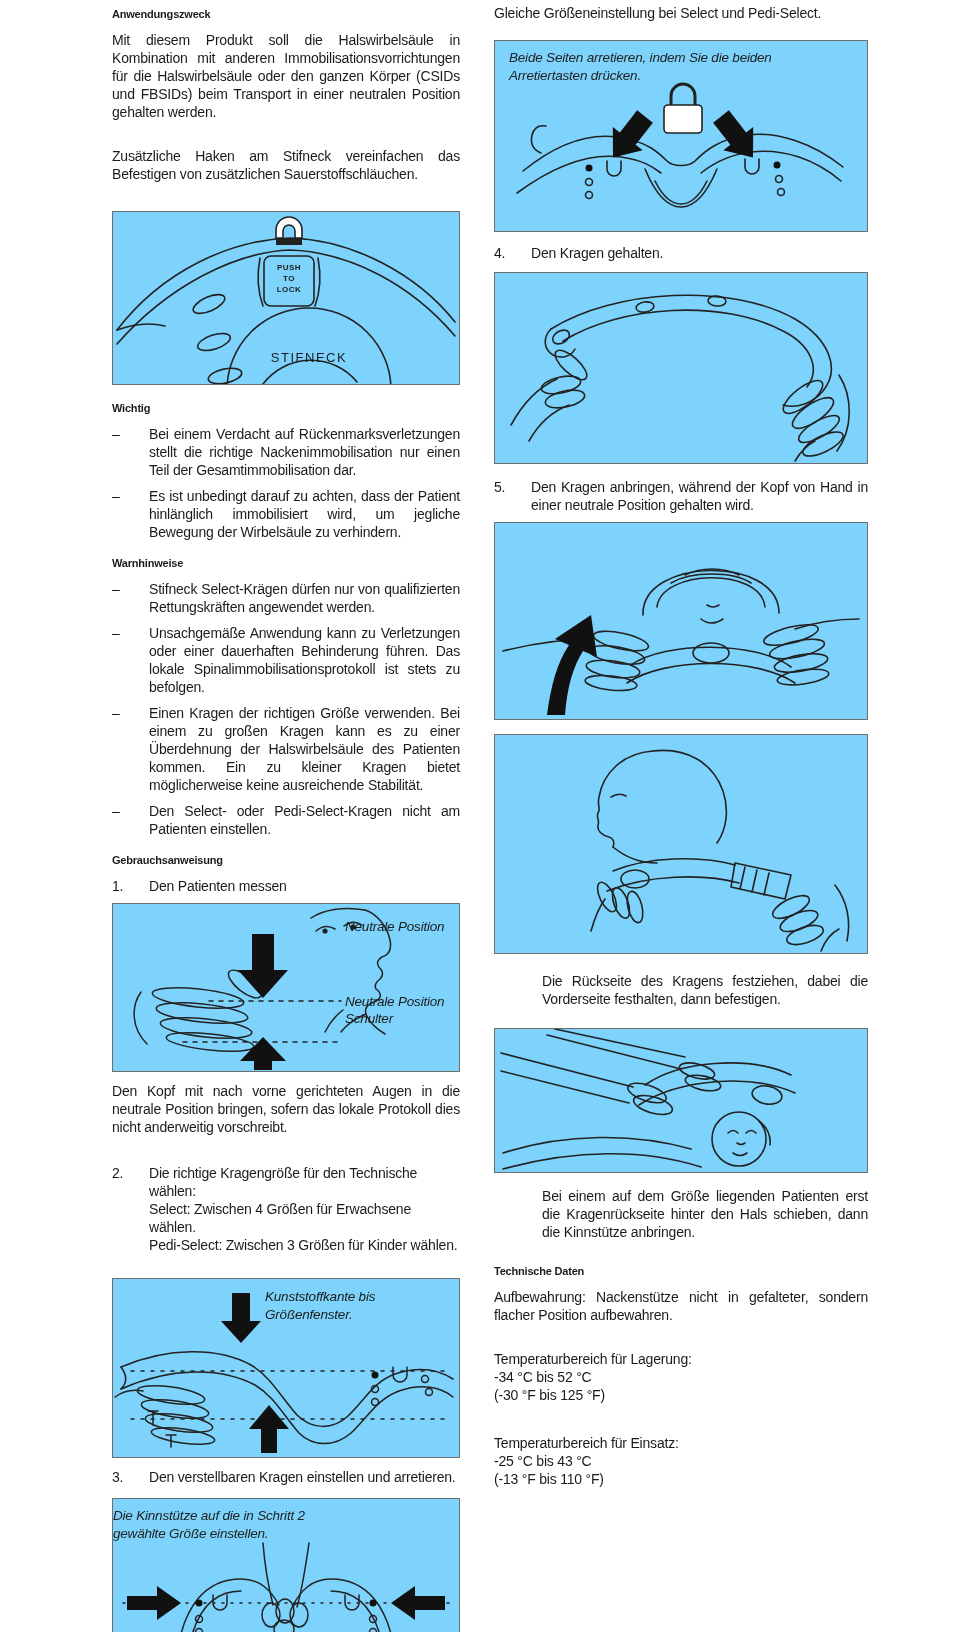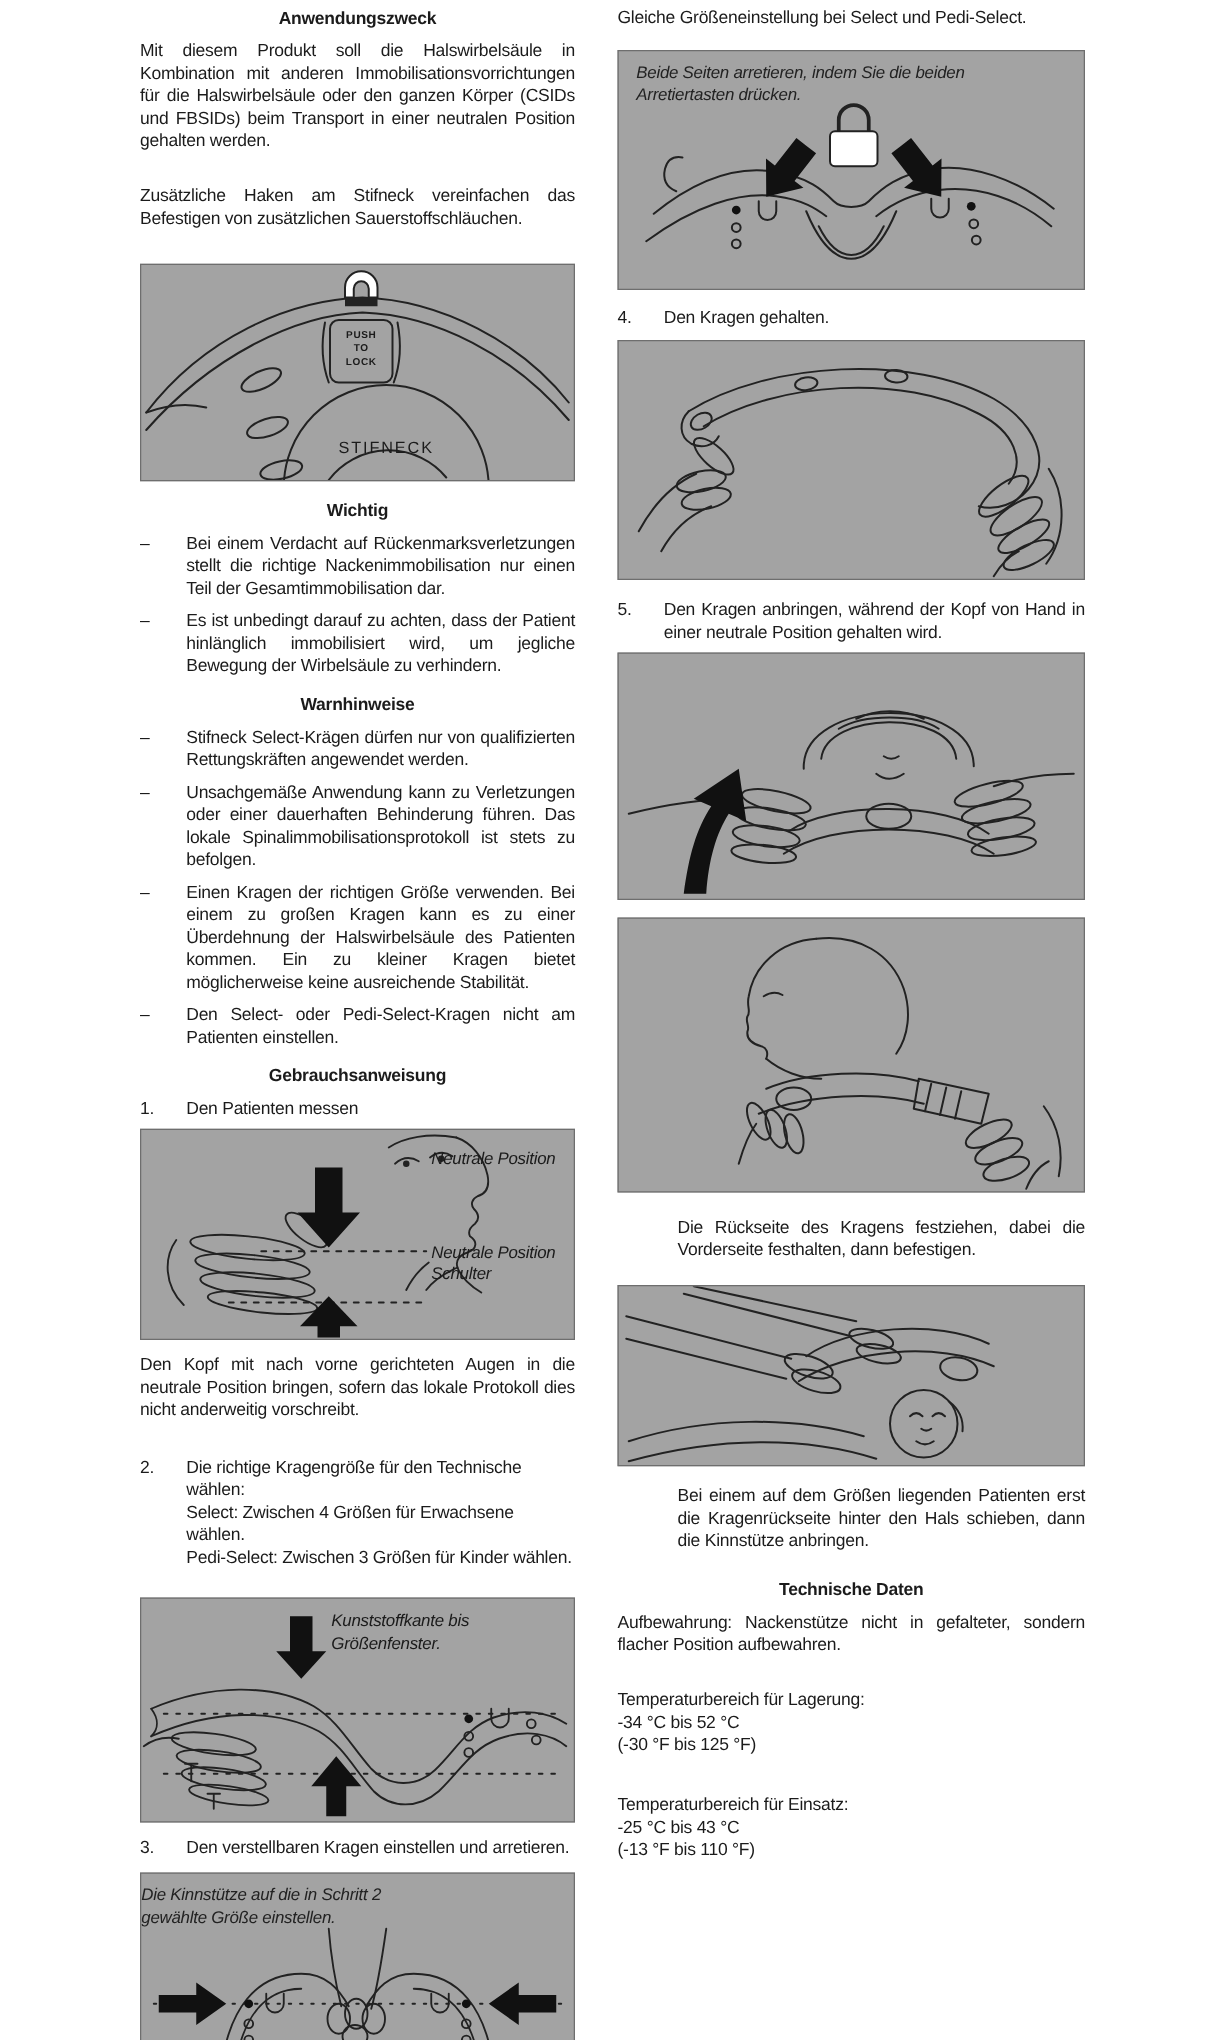--- a/index.html
+++ b/index.html
@@ -5,29 +5,29 @@
   html,body{margin:0;padding:0;}
   body{
     width:979px;height:1632px;position:relative;overflow:hidden;
     background:#ffffff;color:#1b1b1b;
     font-family:"Liberation Sans", sans-serif;
     font-size:14px;line-height:18px;letter-spacing:-0.2px;
   }
   .col{position:absolute;top:4px;}
   .col-left{left:112px;width:348px;}
   .col-right{left:494px;width:374px;}
-  .heading{font-size:14px;line-height:20px;font-weight:bold;margin:0 0 7px 0;text-align:center;}
+  .heading{font-size:11px;line-height:20px;font-weight:bold;margin:0 0 7px 0;}
   .body-p{margin:0;text-align:justify;}
   .plain-p{margin:0;}
   .li{display:flex;margin:0;}
   .li .mk{flex:0 0 37px;}
   .li .tx{flex:1;text-align:justify;margin:0;}
   .li .tx.rag{text-align:left;}
   .figbox{
-    border:1px solid #6e6e6e;background:#a3a3a3;position:relative;margin:0;overflow:hidden;
+    border:1px solid #6e6e6e;background:#7dd3fc;position:relative;margin:0;overflow:hidden;
   }
   .figbox svg{display:block;}
   .figcap{
     position:absolute;font-style:italic;font-size:13.5px;line-height:18px;color:#222;
     letter-spacing:-0.2px;
   }
   .cap-center{left:0;right:0;top:8px;}
   .cap-left{left:14px;top:8px;text-align:left;}
   svg text{font-family:"Liberation Sans", sans-serif;fill:#1b1b1b;}
   svg .ital{font-style:italic;font-size:13.5px;}
@@ -403,21 +403,21 @@
         <path d="M242,114 q4,3 8,0"></path>
         <path d="M238,124 q7,5 14,0"></path>
         <path d="M264,92 C272,98 276,106 275,116"></path>
 
         <path d="M8,124 C70,104 140,104 196,120"></path>
         <path d="M8,140 C80,120 150,120 206,138"></path>
       </g>
     </svg>
   </figure>
 
-  <p class="body-p mb20">Bei einem auf dem Größen liegenden Patienten erst die Kragenrückseite hinter den Hals schieben, dann die Kinnstütze anbringen.</p>
+  <p class="body-p mb20">Bei einem auf dem Größe liegenden Patienten erst die Kragenrückseite hinter den Hals schieben, dann die Kinnstütze anbringen.</p>
 
   <h2 class="heading">Technische Daten</h2>
   <p class="body-p mb26">Aufbewahrung: Nackenstütze nicht in gefalteter, sondern flacher Position aufbewahren.</p>
 
   <div class="mb30">
     <div class="plain-p">Temperaturbereich für Lagerung:</div>
     <div class="plain-p">-34 °C bis 52 °C</div>
     <div class="plain-p">(-30 °F bis 125 °F)</div>
   </div>
 

